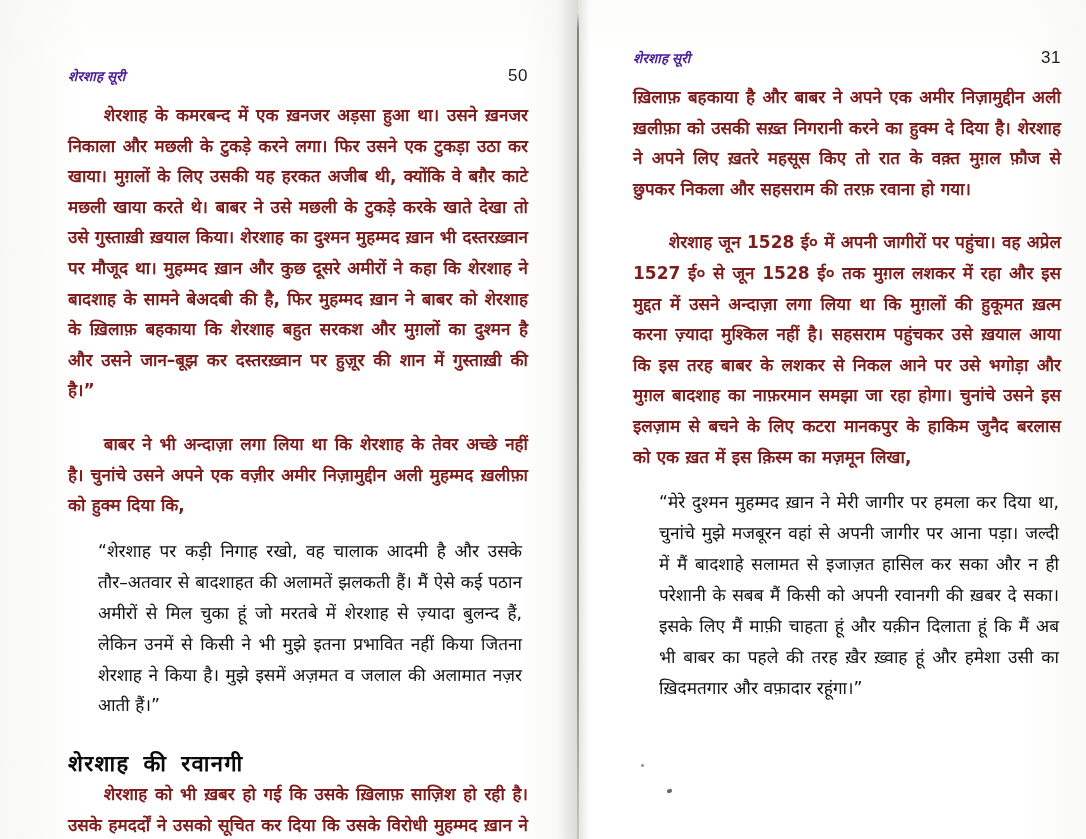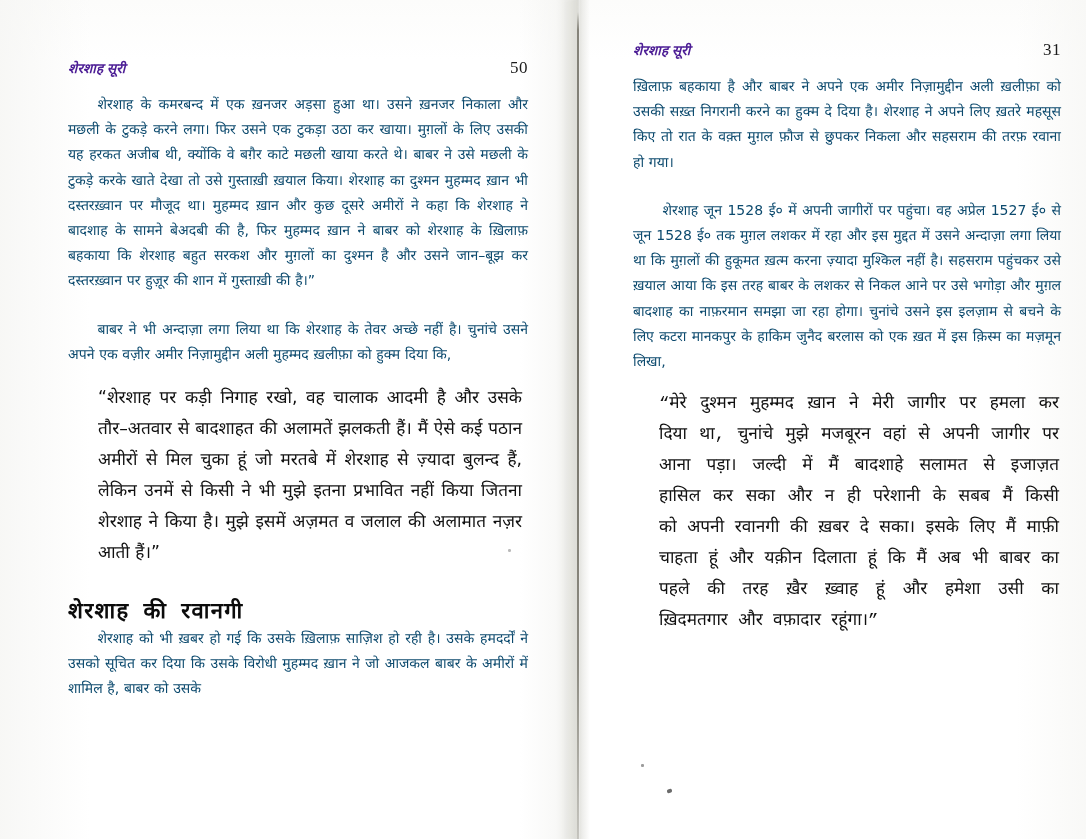--- a/index.html
+++ b/index.html
@@ -111,55 +111,56 @@
     font-style: italic;
     font-weight: 700;
     font-size: 13.5px;
     letter-spacing: 0.2px;
     color: #4c1d95;
     font-family: "Liberation Serif", "DejaVu Serif", serif;
   }
   .head-folio {
     font-size: 17px;
     color: #1b1b1b;
-    font-family: Liberation Serif, serif;
+    font-family: Liberation Sans, sans-serif;
     letter-spacing: 0.5px;
+    margin-top: 8px;
   }
 
   
   .body-text {
     margin-top: 14px;
   }
   p.para {
     margin: 0 0 0 0;
     text-align: justify;
     text-justify: inter-word;
     text-indent: 2.1em;
-    font-size: 14px;
+    font-size: 17px;
     line-height: 1.80;
-    color: #0c4a6e;
+    color: #7f1d1d;
     font-family: "DejaVu Sans", "Liberation Sans", sans-serif;
-    font-weight: 400;
+    font-weight: 700;
     word-spacing: 0.02em;
   }
   p.para + p.para { margin-top: 23px; }
   p.para.no-indent { text-indent: 0; }
 
   p.quote {
     margin: 15px 0 0 0;
     padding-left: 30px;
     padding-right: 6px;
     text-align: justify;
     text-indent: 0;
     font-size: 17.2px;
     line-height: 1.80;
     color: #101010;
     font-family: "DejaVu Sans", "Liberation Sans", sans-serif;
   }
-  .page-right p.quote { padding-left: 26px; padding-right: 2px; font-family: Liberation Mono, monospace; }
+  .page-right p.quote { padding-left: 26px; padding-right: 2px; }
 
   h2.section-heading {
     margin: 26px 0 2px 0;
     font-size: 22px;
     font-weight: 700;
     letter-spacing: 0.06em;
     word-spacing: 0.22em;
     color: #0b0b0b;
     font-family: "DejaVu Sans", "Liberation Sans", sans-serif;
   }

